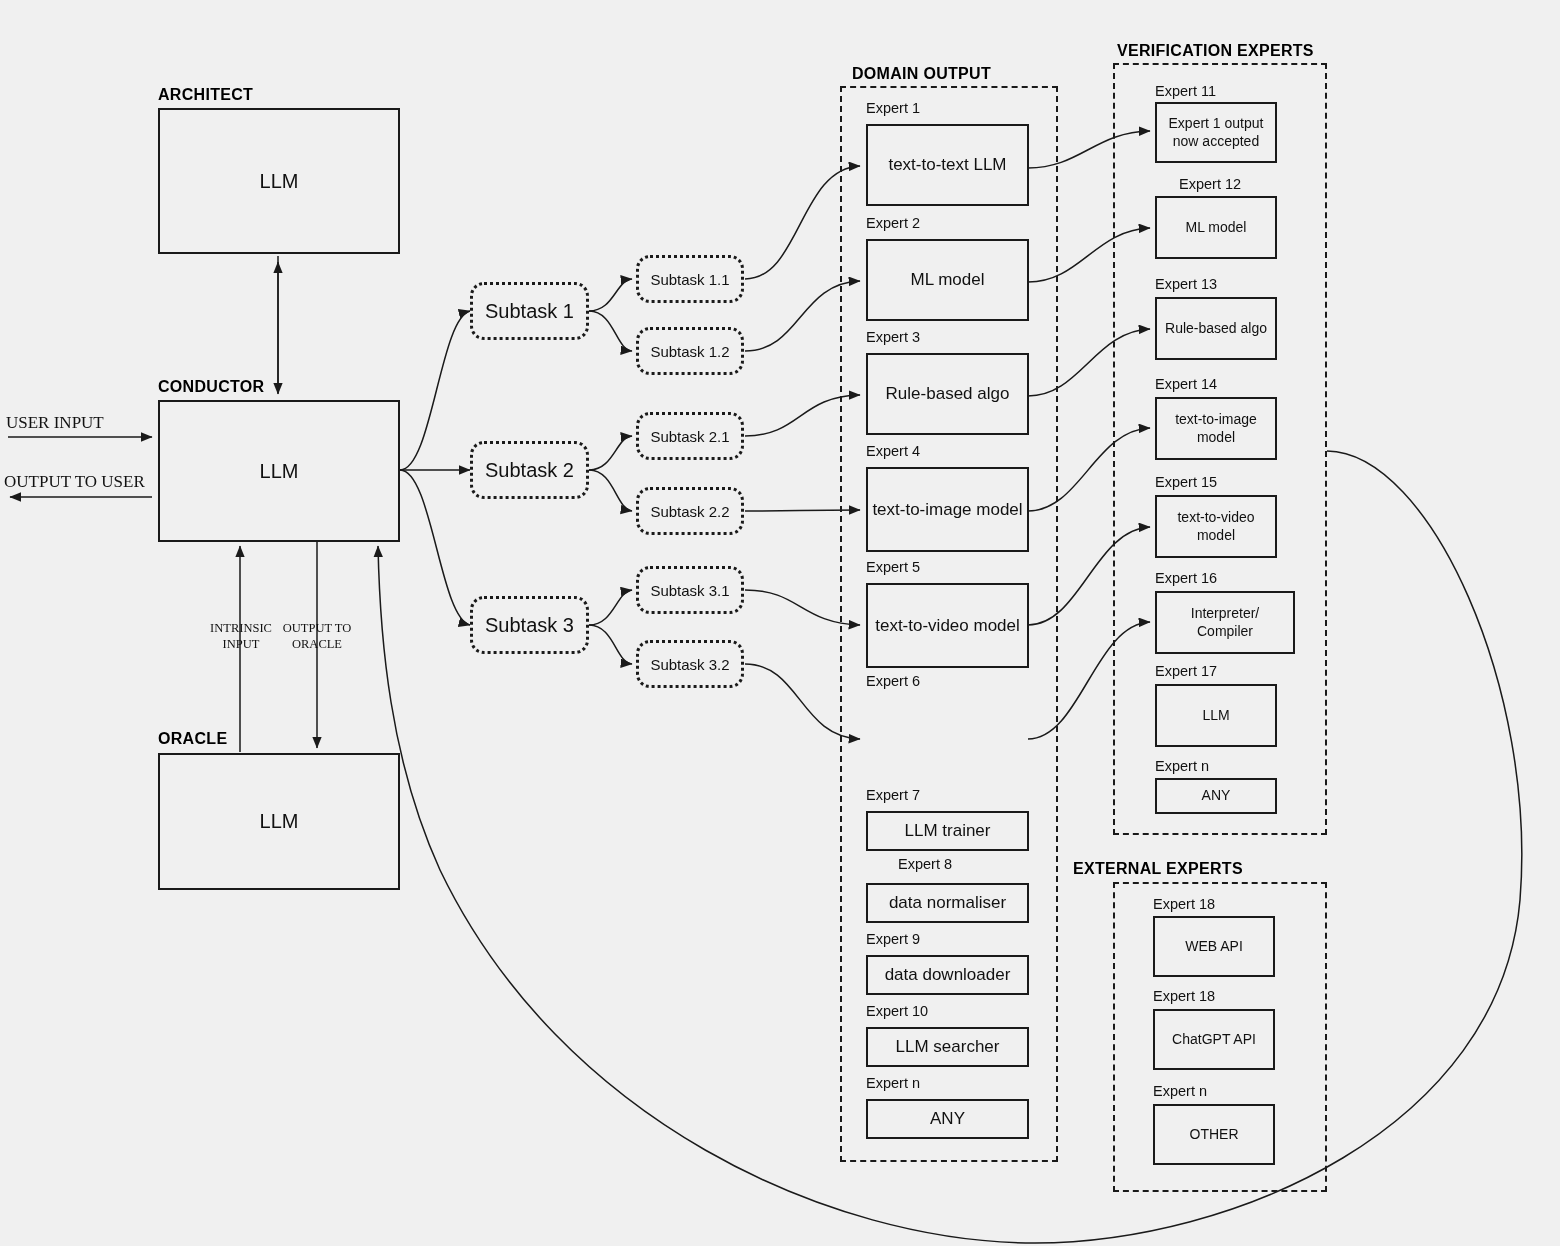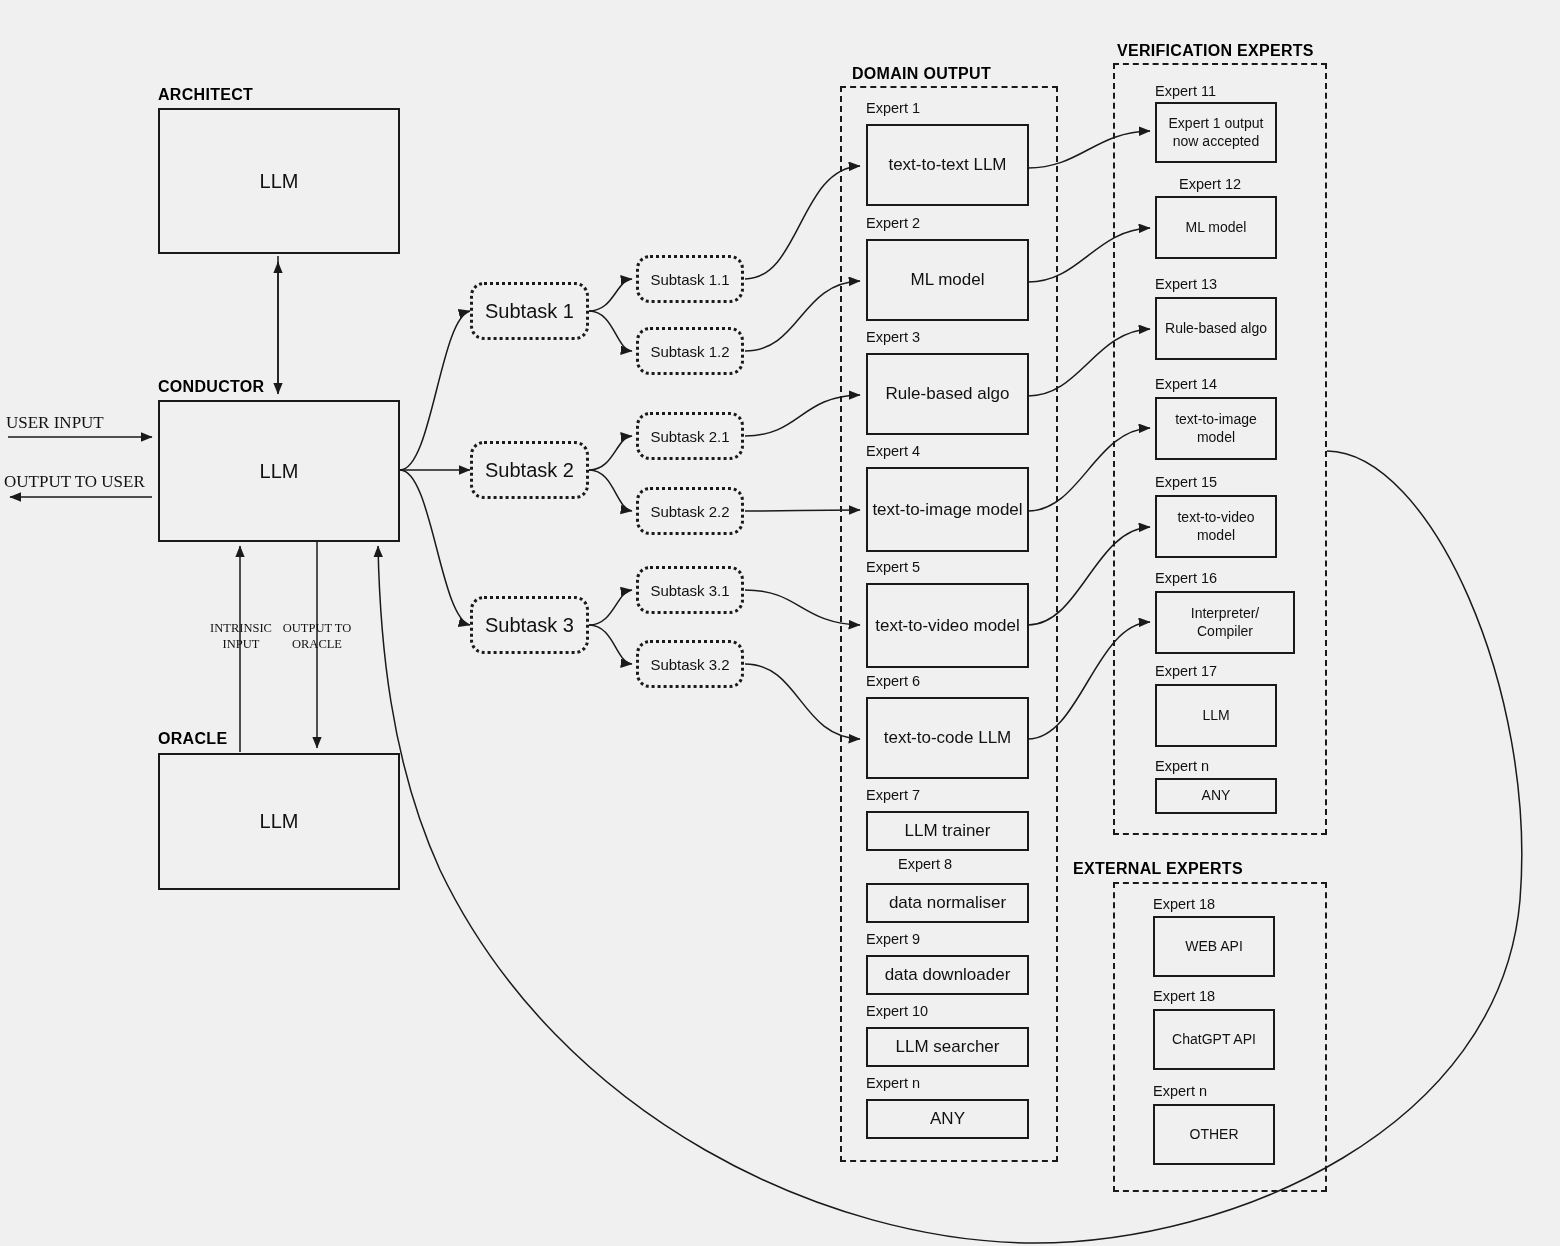--- a/index.html
+++ b/index.html
@@ -130,21 +130,20 @@
   <div class="caption" style="left:866px;top:329px;">Expert 3</div>
   <div class="solidbox expbox" style="left:866px;top:353px;width:163px;height:82px;">Rule-based algo</div>
 
   <div class="caption" style="left:866px;top:443px;">Expert 4</div>
   <div class="solidbox expbox" style="left:866px;top:467px;width:163px;height:85px;">text-to-image model</div>
 
   <div class="caption" style="left:866px;top:559px;">Expert 5</div>
   <div class="solidbox expbox" style="left:866px;top:583px;width:163px;height:85px;">text-to-video model</div>
 
   <div class="caption" style="left:866px;top:673px;">Expert 6</div>
-  <div class="solidbox expbox" style="left:866px;top:697px;width:163px;height:82px;">text-to-code LLM</div>
 
   <div class="caption" style="left:866px;top:787px;">Expert 7</div>
   <div class="solidbox expbox" style="left:866px;top:811px;width:163px;height:40px;">LLM trainer</div>
 
   <div class="caption" style="left:866px;top:856px;margin-left:32px;">Expert 8</div>
   <div class="solidbox expbox" style="left:866px;top:883px;width:163px;height:40px;">data normaliser</div>
 
   <div class="caption" style="left:866px;top:931px;">Expert 9</div>
   <div class="solidbox expbox" style="left:866px;top:955px;width:163px;height:40px;">data downloader</div>
 

